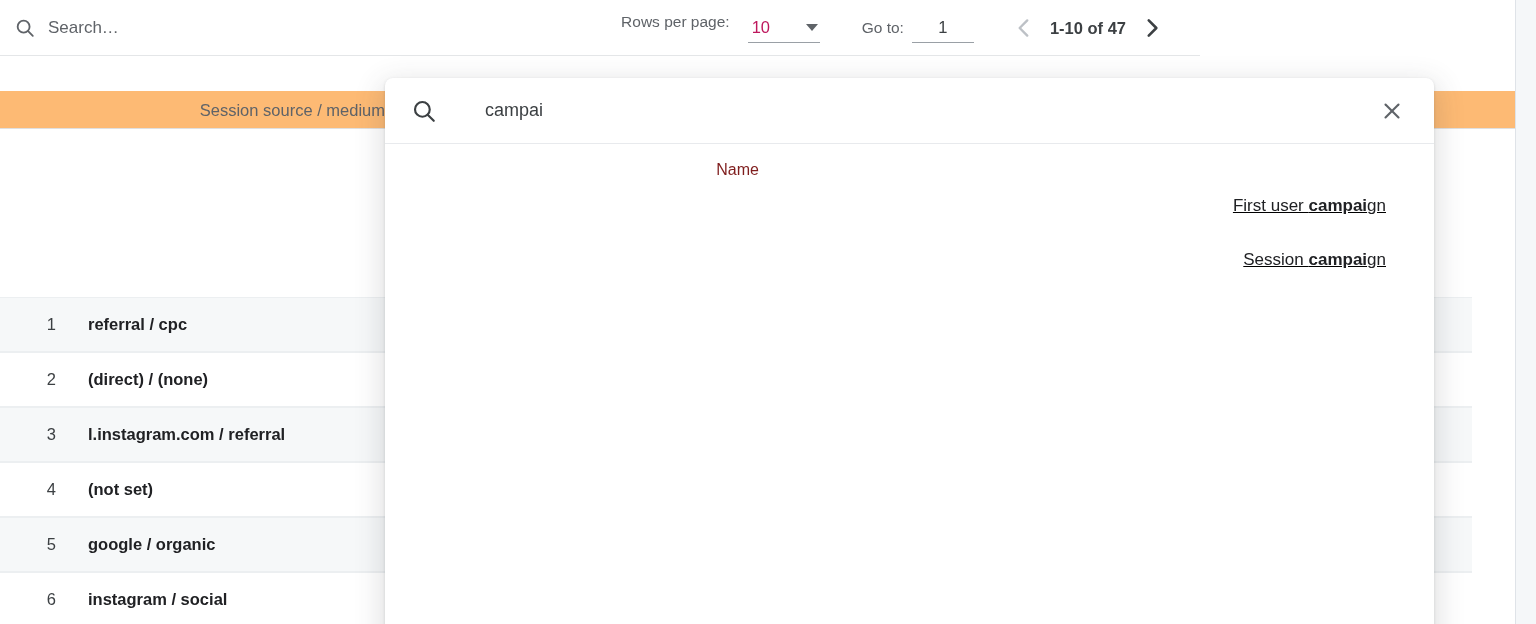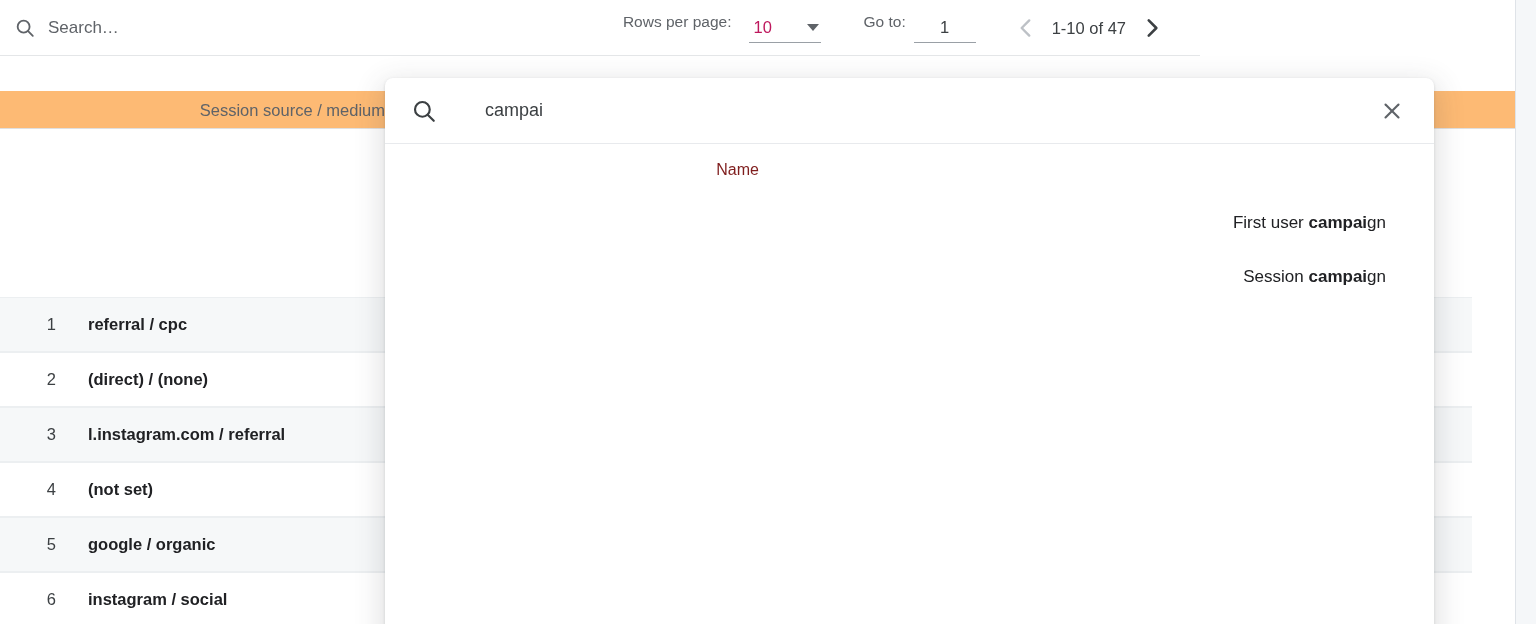--- a/index.html
+++ b/index.html
@@ -89,36 +89,36 @@
     margin-left: 8px;
   }
   .rpp-value { font-size: 16.5px; color: #be185d; }
   .caret-down {
     width: 0; height: 0;
     border-left: 6px solid transparent;
     border-right: 6px solid transparent;
     border-top: 7px solid #5f6368;
   }
 
-  .goto-group { display: flex; align-items: flex-start; gap: 8px; margin-left: 42px; }
+  .goto-group { display: flex; align-items: center; gap: 8px; margin-left: 42px; }
   .goto-input {
     width: 62px;
     height: 30px;
     border: none;
     border-bottom: 1px solid #9aa0a6;
     outline: none;
     background: transparent;
     text-align: center;
     font-family: "Liberation Sans", sans-serif;
     font-size: 16.5px;
     color: #3c4043;
     padding: 0;
   }
 
-  .nav-group { display: flex; align-items: center; margin-left: 30px; gap: 2px; }
+  .nav-group { display: flex; align-items: center; margin-left: 30px; gap: 2px; font-weight: bold; }
   .nav-btn {
     width: 40px; height: 40px;
     display: flex; align-items: center; justify-content: center;
     background: transparent; border: none; cursor: pointer;
   }
   .nav-btn svg { display: block; }
   .range-label { font-size: 16.5px; color: #3c4043; white-space: nowrap; padding: 0 4px; }
 
   
   .table-header {
@@ -247,23 +247,24 @@
     width: 340px;
     font-size: 16px;
     color: #7f1d1d;
     text-align: right;
   }
 
   .picker-results { padding: 0 48px 0 34px; }
   .result-row {
     height: 54px;
     display: flex;
-    align-items: center;
+    align-items: flex-start;
     justify-content: flex-end;
     cursor: pointer;
+    text-decoration: underline;
   }
   .result-text {
     font-size: 17px;
     color: #202124;
     text-align: right;
     white-space: nowrap;
   }
   .result-text b { font-weight: bold; color: #202124; }
   .result-text span.tail { font-weight: 400; }
 </style>

